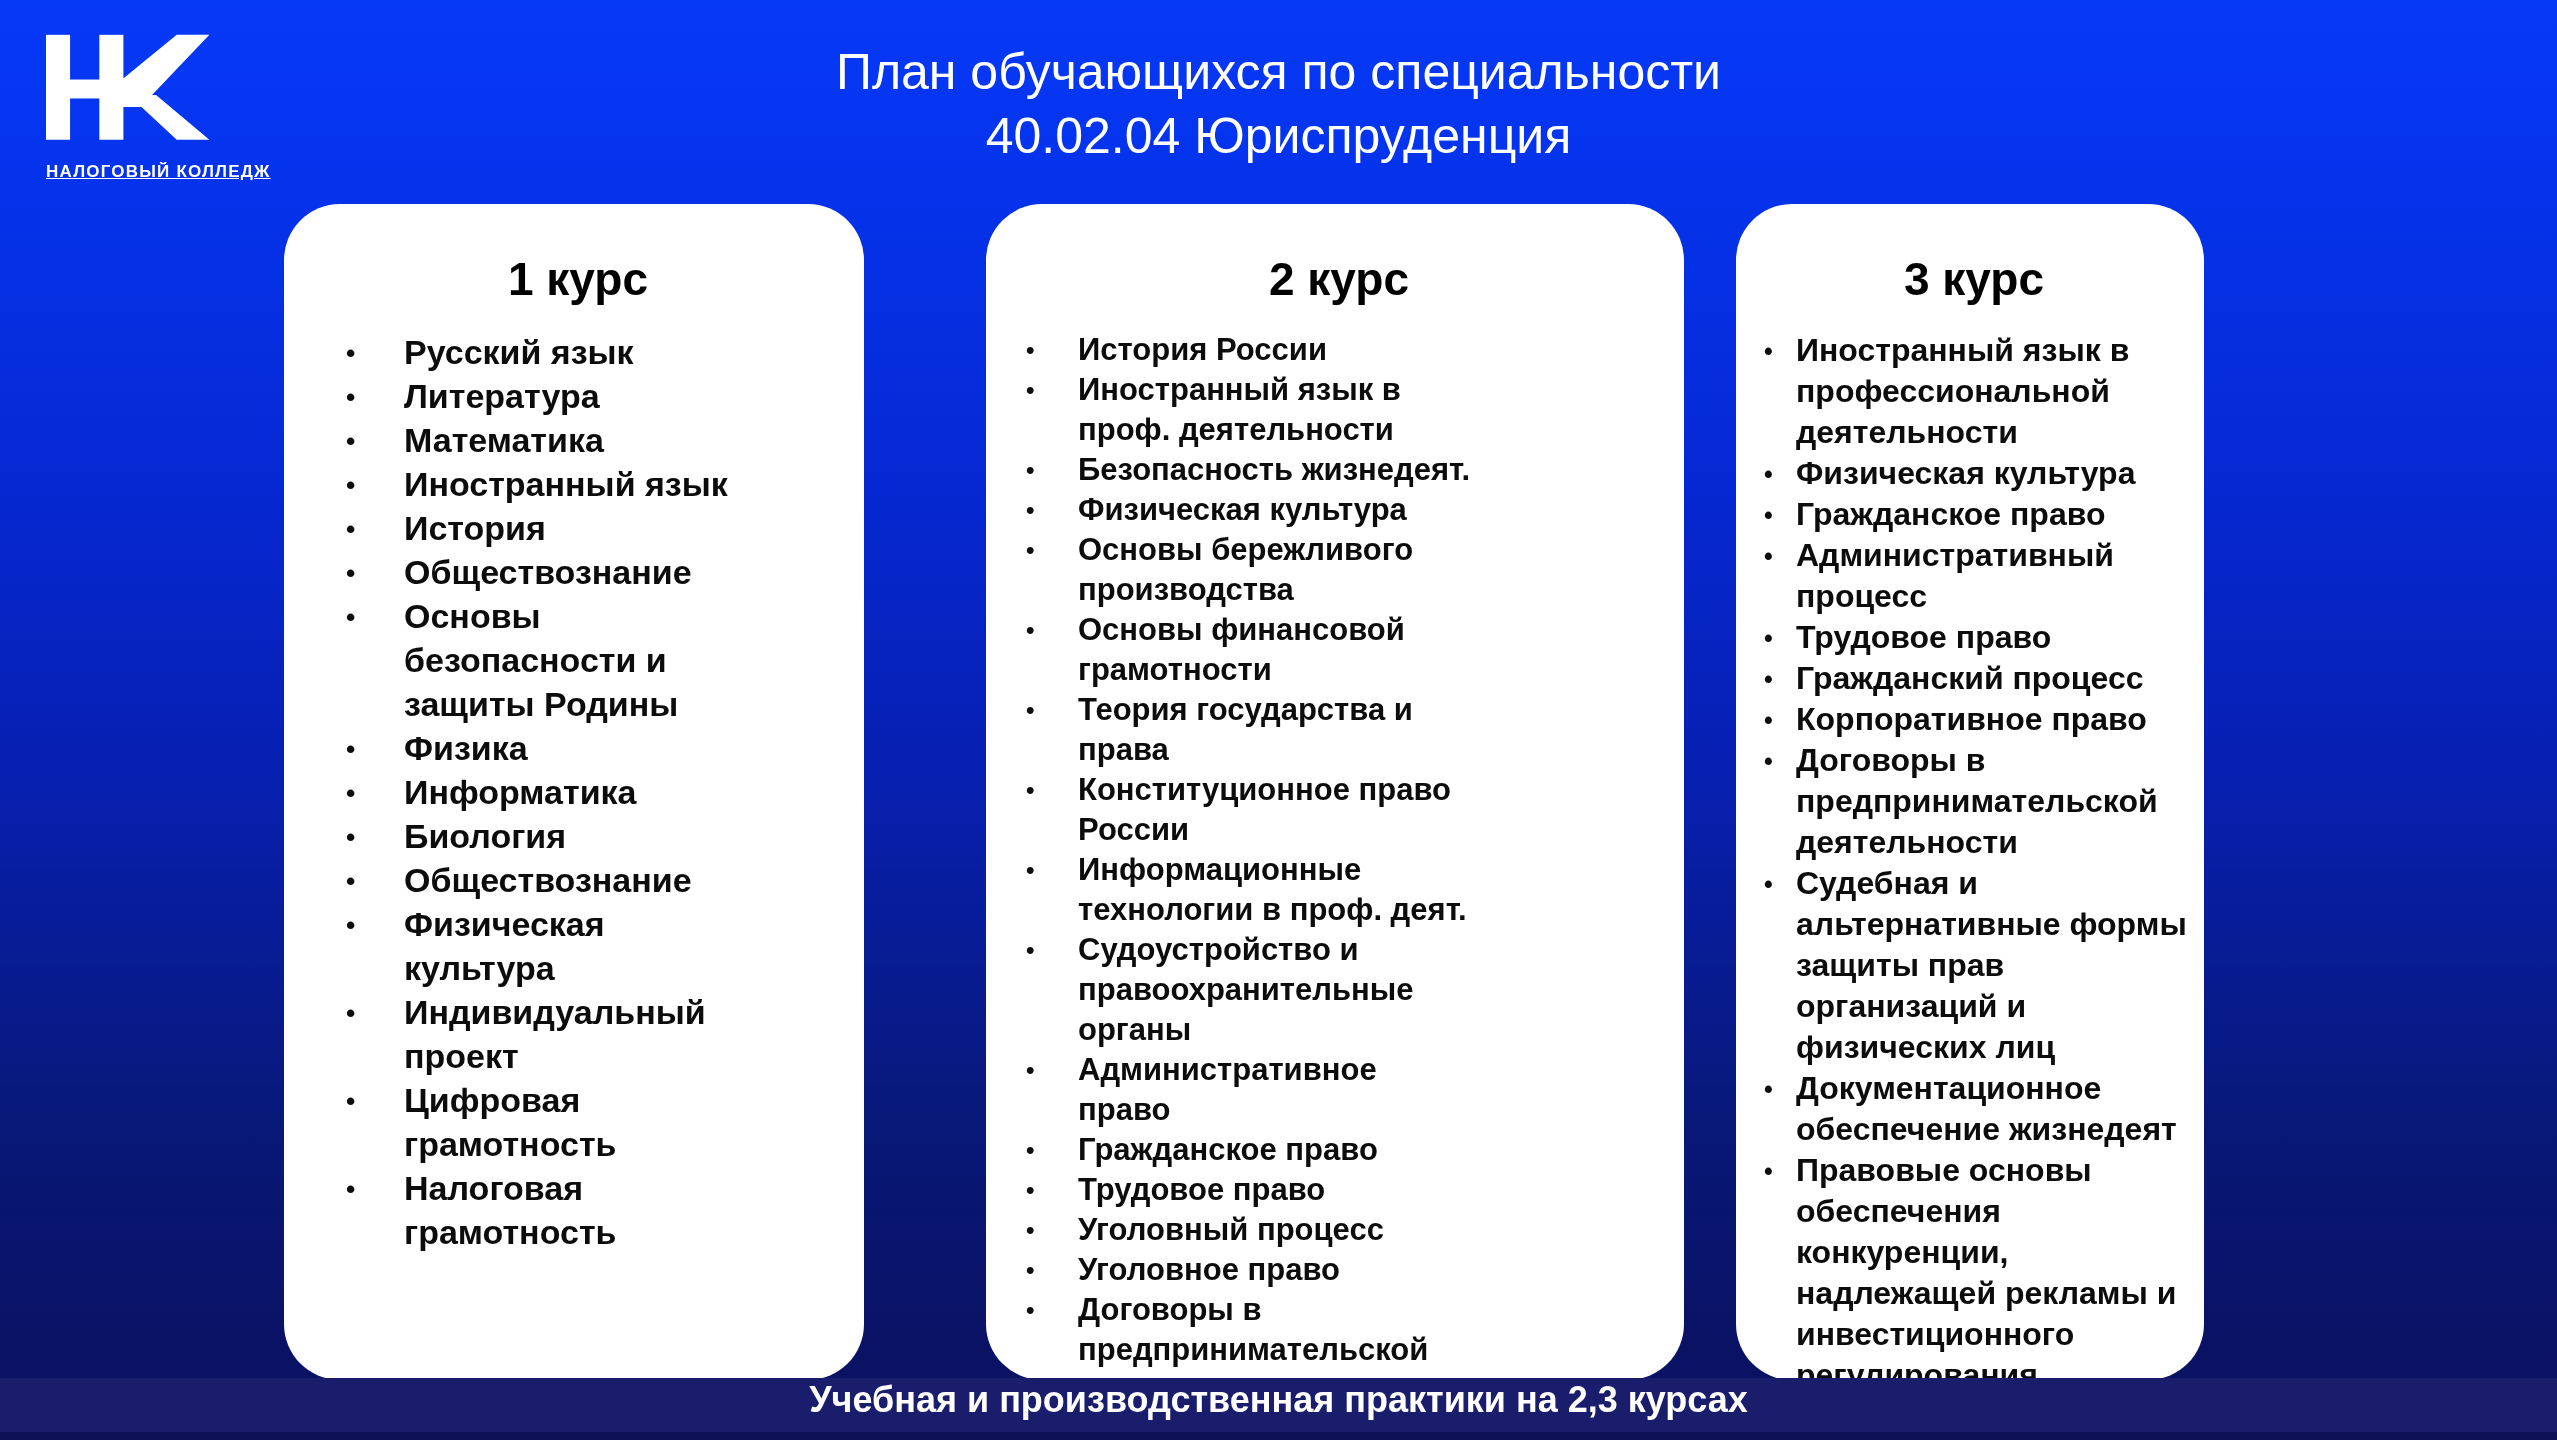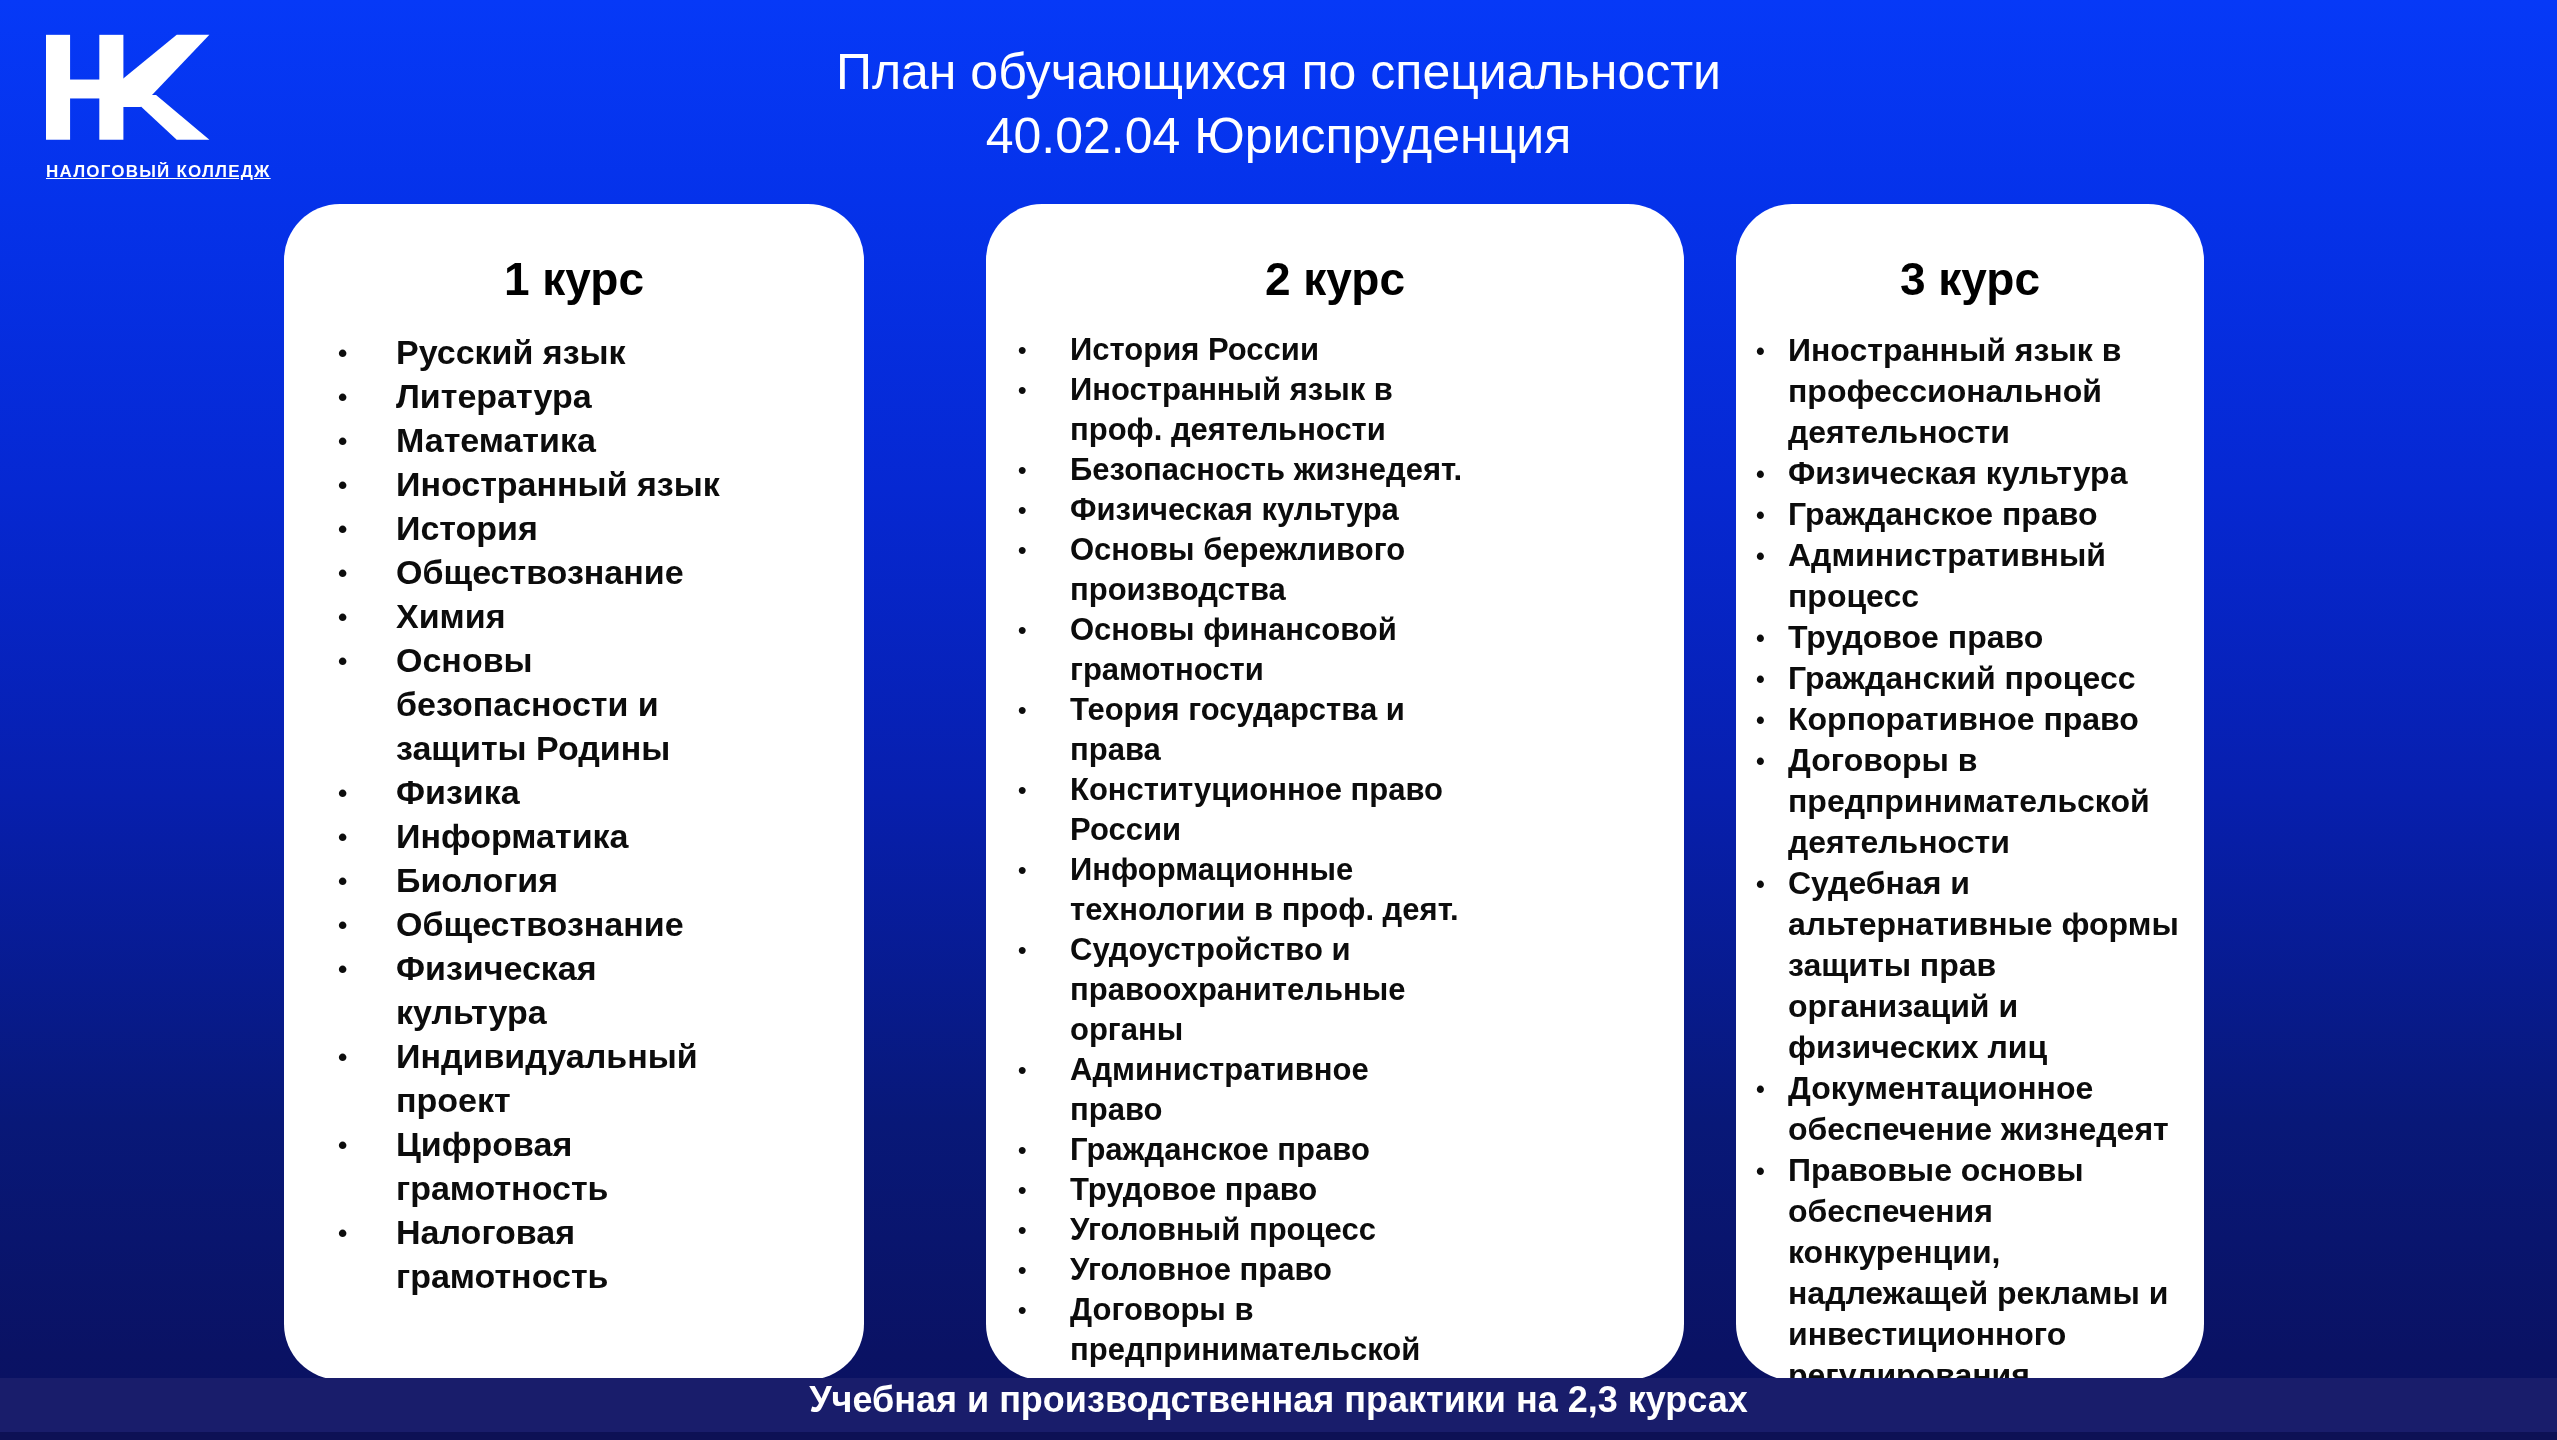--- a/index.html
+++ b/index.html
@@ -25,20 +25,21 @@
     position:absolute; top:40px; left:0; width:100%;
     text-align:center; color:#ffffff; font-weight:400;
     font-size:50px; line-height:64px; margin:0;
   }
 
   
   .card {
     position:absolute; top:204px; height:1176px;
     background:#ffffff; border-radius:56px; color:#0c0c0c;
     box-sizing:border-box;
+    padding-left:8px;
   }
   .card h2 {
     margin:48px 0 0 0; text-align:center;
     font-size:46px; line-height:54px; font-weight:700; color:#000000;
   }
   .card ul {
     list-style:none; padding:0;
     margin:24px 0 0 var(--text-indent);
     width:var(--text-width);
     font-weight:700;
@@ -94,21 +95,20 @@
 
   <section class="card card-1">
     <h2>1 курс</h2>
     <ul>
         <li>Русский язык</li>
         <li>Литература</li>
         <li>Математика</li>
         <li>Иностранный язык</li>
         <li>История</li>
         <li>Обществознание</li>
-        <li>Химия</li>
         <li>Основы безопасности и защиты Родины</li>
         <li>Физика</li>
         <li>Информатика</li>
         <li>Биология</li>
         <li>Обществознание</li>
         <li>Физическая культура</li>
         <li>Индивидуальный проект</li>
         <li>Цифровая грамотность</li>
         <li>Налоговая грамотность</li>
       </ul>

